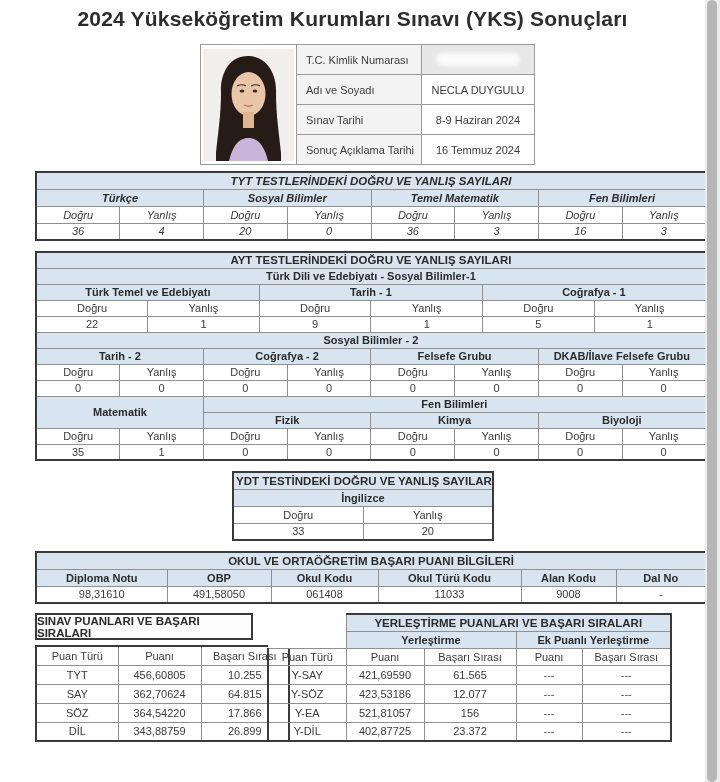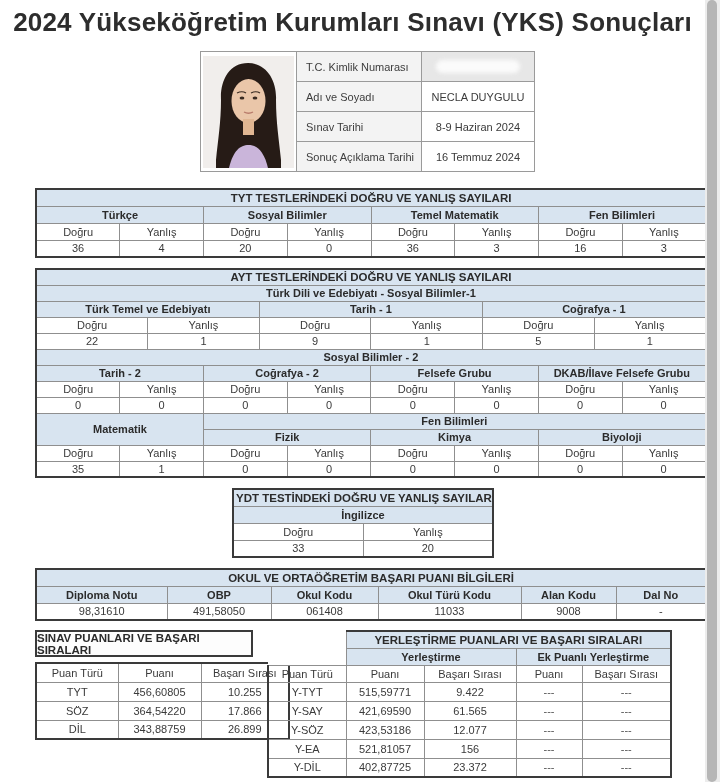--- a/index.html
+++ b/index.html
@@ -1,38 +1,38 @@
 <!DOCTYPE html>
 <html><head>
 <meta charset="utf-8">
 <style>
   * { margin:0; padding:0; box-sizing:border-box; }
   html,body { width:720px; height:782px; }
   body { font-family:"Liberation Sans",sans-serif; background:#ffffff; color:#333; position:relative; overflow:hidden; }
   .page { position:absolute; left:0; top:0; width:705px; height:782px; }
 
-  h1.page-title { font-size:26px; font-weight:bold; text-align:center; padding-top:7px; color:#2d2d2d; letter-spacing:.2px; }
+  h1.page-title { font-size:21px; font-weight:bold; text-align:center; padding-top:7px; color:#2d2d2d; letter-spacing:.2px; }
 
   table { border-collapse:collapse; table-layout:fixed; }
   td { border:1px solid #8f8f8f; font-size:11px; text-align:center; vertical-align:middle; height:17px; padding:0 2px; color:#3a3a3a; overflow:hidden; white-space:nowrap; }
   .tbl { border:2px solid #3a3a3a; }
   .blue { background:#d8e4f0; color:#2b2b2b; }
   .b { font-weight:bold; }
   .ttl { font-size:11.5px; font-weight:bold; }
 
   
   .info-tbl { margin:13px 0 0 200px; border:1px solid #555; }
   .info-tbl td { border:1px solid #9a9a9a; height:30px; }
   .info-tbl td.lbl { text-align:left; padding-left:9px; background:#f3f3f3; color:#3d3d3d; font-size:11px; }
   .photo-cell { padding:2px; background:#fff; }
   .photo-cell svg { display:block; width:91px; height:112px; margin:0 auto; }
   .redacted-cell { background:#e7e7e7; }
   .redacted-blob { width:78%; height:13px; margin:0 auto; background:#fbfbfb; border-radius:7px; filter:blur(2px); }
 
-  .tyt { margin:16px 0 0 35px; width:670px; }
+  .tyt { margin:6px 0 0 35px; width:670px;font-style:italic; }
   .ayt { margin:10px 0 0 35px; width:670px; }
   .ayt td { height:16px; }
   .ydt { margin:10px 0 0 232px; width:260px; }
   .school { margin:10px 15px 0 35px; width:670px; }
 
   .bottom-row { display:flex; margin:9px 0 0 35px; width:670px; gap:14px; align-items:flex-start; }
   .exam-panel { width:218px; }
   .score-title-box { border:2px solid #3a3a3a; height:27px; display:flex; align-items:center; justify-content:center; font-size:11.5px; font-weight:bold; color:#2b2b2b; background:#fdfdfd; margin-bottom:5px; }
   .exam-tbl { width:253px; }
   .exam-tbl td { height:19px; }
@@ -296,20 +296,25 @@
           <td>Puan Türü</td>
           <td>Puanı</td>
           <td>Başarı Sırası</td>
         </tr>
         <tr>
           <td>TYT</td>
           <td>456,60805</td>
           <td>10.255</td>
         </tr>
         <tr>
+          <td>SAY</td>
+          <td>362,70624</td>
+          <td>64.815</td>
+        </tr>
+        <tr>
           <td>SÖZ</td>
           <td>364,54220</td>
           <td>17.866</td>
         </tr>
         <tr>
           <td>DİL</td>
           <td>343,88759</td>
           <td>26.899</td>
         </tr>
       </tbody>
@@ -335,27 +340,20 @@
         <td colspan="2" class="blue b">Ek Puanlı Yerleştirme</td>
       </tr>
       <tr>
         <td>Puan Türü</td>
         <td>Puanı</td>
         <td>Başarı Sırası</td>
         <td>Puanı</td>
         <td>Başarı Sırası</td>
       </tr>
       <tr>
-        <td class="data">Y-TYT</td>
-        <td class="data">515,59771</td>
-        <td class="data">9.422</td>
-        <td class="data dash">---</td>
-        <td class="data dash">---</td>
-      </tr>
-      <tr>
         <td class="data">Y-SAY</td>
         <td class="data">421,69590</td>
         <td class="data">61.565</td>
         <td class="data dash">---</td>
         <td class="data dash">---</td>
       </tr>
       <tr>
         <td class="data">Y-SÖZ</td>
         <td class="data">423,53186</td>
         <td class="data">12.077</td>

